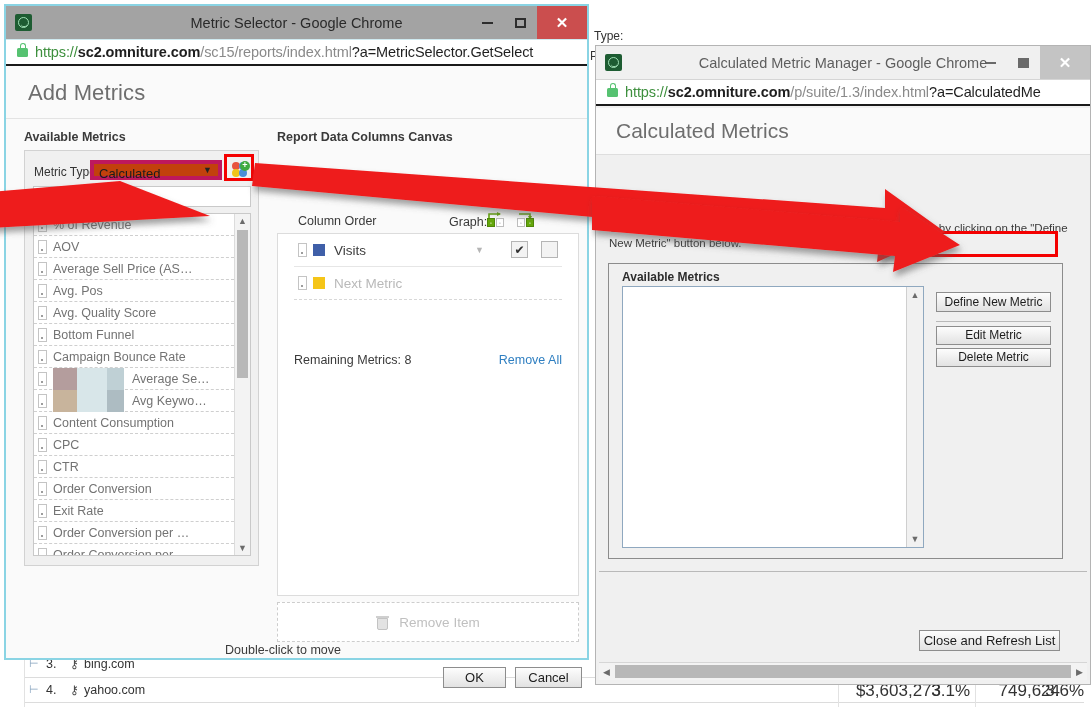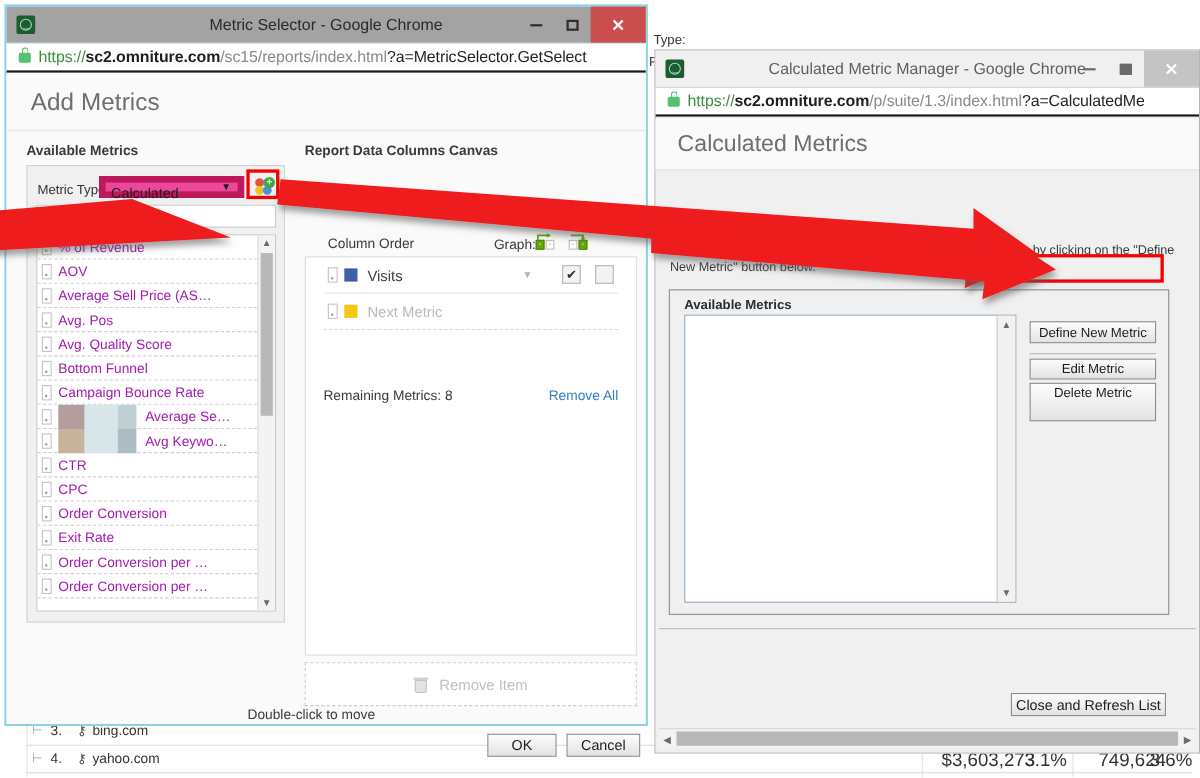--- a/index.html
+++ b/index.html
@@ -79,21 +79,21 @@
     height:51px;background:#fafafa;border-bottom:1px solid #e3e3e3;
     display:flex;align-items:center;padding-left:22px;box-sizing:border-box;
   }
   .page-head h1{margin:0;font-size:22px;font-weight:normal;color:#6e6e6e;letter-spacing:.1px;}
 
   .sec-title{font-size:12.5px;font-weight:bold;color:#3a3a3a;}
   .panel{background:#f0f0f0;border:1px solid #d2d2d2;box-sizing:border-box;}
 
   .mt-label{font-size:12px;color:#333;}
   .mt-select{
-    box-sizing:border-box;border:6px solid #be185d;background:#ec4899;
+    box-sizing:border-box;border:4px solid #be185d;background:#c2410c;
     font-size:13px;color:#1c1c1c;padding-left:5px;position:relative;
   }
   .mt-select .car{position:absolute;right:6px;top:50%;transform:translateY(-50%);font-size:9px;color:#222;}
   .addicon{
     position:absolute;width:17px;height:17px;
   }
   .addicon .q{position:absolute;width:8px;height:8px;border-radius:50%;}
   .addicon .plus{
     position:absolute;right:-1px;top:-1px;width:10px;height:10px;border-radius:50%;
     background:#3faa3f;color:#fff;font-size:9px;line-height:9px;text-align:center;font-weight:bold;
@@ -114,21 +114,21 @@
   .listbox{box-sizing:border-box;background:#fff;border:1px solid #c9c9c9;position:relative;overflow:hidden;}
   .mrow{
     height:22px;border-bottom:1px dashed #cfcfcf;display:flex;align-items:center;
     box-sizing:border-box;position:relative;
   }
   .grip{
     width:9px;height:14px;border:1px solid #c4c4c4;background:#fff;margin-left:4px;margin-right:6px;
     flex:none;position:relative;box-sizing:border-box;
   }
   .grip::after{content:"";position:absolute;left:2px;bottom:2px;width:2px;height:2px;background:#9d9d9d;}
-  .mname{font-size:12.5px;color:#a21caf;white-space:nowrap;}
+  .mname{font-size:12.5px;color:#737373;white-space:nowrap;}
   .swatches{display:flex;height:22px;flex:none;}
   .swatches i{display:block;height:22px;}
 
   .vscroll{position:absolute;right:0;top:0;bottom:0;width:15px;background:#f3f3f3;border-left:1px solid #dcdcdc;}
   .vscroll .thumb{position:absolute;left:2px;right:2px;background:#b8b8b8;}
   .vscroll .ar{position:absolute;left:0;right:0;height:14px;display:flex;align-items:center;justify-content:center;color:#6b6b6b;font-size:9px;}
 
   .canvas-head{display:flex;align-items:center;font-size:12.5px;color:#3a3a3a;}
   .gicon{width:17px;height:15px;position:relative;display:inline-block;}
   .gicon .cellA,.gicon .cellB{position:absolute;bottom:0;width:8px;height:9px;box-sizing:border-box;font-size:5px;line-height:9px;text-align:center;}
@@ -246,21 +246,21 @@
       <div class="whitebox" style="left:13px;top:22px;width:302px;height:262px;position:absolute;">
         <div class="vscroll" style="width:16px;background:#f1f1f1;border-left:1px solid #cfcfcf;">
           <div class="ar" style="top:1px;">▲</div>
           <div class="ar" style="bottom:1px;">▼</div>
         </div>
       </div>
 
       <div class="btn" style="position:absolute;left:327px;top:28px;width:115px;height:20px;line-height:18px;font-size:12px;">Define New Metric</div>
       <div class="sepline" style="left:327px;top:57px;width:115px;"></div>
       <div class="btn" style="position:absolute;left:327px;top:62px;width:115px;height:19px;line-height:17px;font-size:12px;">Edit Metric</div>
-      <div class="btn" style="position:absolute;left:327px;top:84px;width:115px;height:35px;line-height:17px;font-size:12px;">Delete Metric</div>
+      <div class="btn" style="position:absolute;left:327px;top:84px;width:115px;height:19px;line-height:17px;font-size:12px;">Delete Metric</div>
     </div>
 
     <div class="sepline" style="left:3px;top:463px;width:488px;"></div>
 
     <div class="btn" style="position:absolute;left:323px;top:522px;width:141px;height:21px;line-height:19px;font-size:13px;">Close and Refresh List</div>
 
     <div class="hscroll" style="left:3px;right:3px;bottom:4px;">
       <div class="ha">◀</div>
       <div class="hthumb"></div>
       <div class="ha">▶</div>
@@ -358,25 +358,29 @@
               <div class="grip"></div>
               <div class="swatches">
                 <i style="background: rgb(200, 180, 156); width: 24px;"></i>
                 <i style="background: rgb(216, 230, 233); width: 30px;"></i>
                 <i style="background: rgb(173, 188, 194); width: 17px;"></i>
               </div>
               <div class="mname" style="margin-left: 8px;">Avg Keywo…</div>
             </div>
             <div class="mrow">
               <div class="grip"></div>
+              <div class="mname">Content Consumption</div>
+            </div>
+            <div class="mrow">
+              <div class="grip"></div>
+              <div class="mname">CPC</div>
+            </div>
+            <div class="mrow">
+              <div class="grip"></div>
               <div class="mname">CTR</div>
-            </div>
-            <div class="mrow">
-              <div class="grip"></div>
-              <div class="mname">CPC</div>
             </div>
             <div class="mrow">
               <div class="grip"></div>
               <div class="mname">Order Conversion</div>
             </div>
             <div class="mrow">
               <div class="grip"></div>
               <div class="mname">Exit Rate</div>
             </div>
             <div class="mrow">

